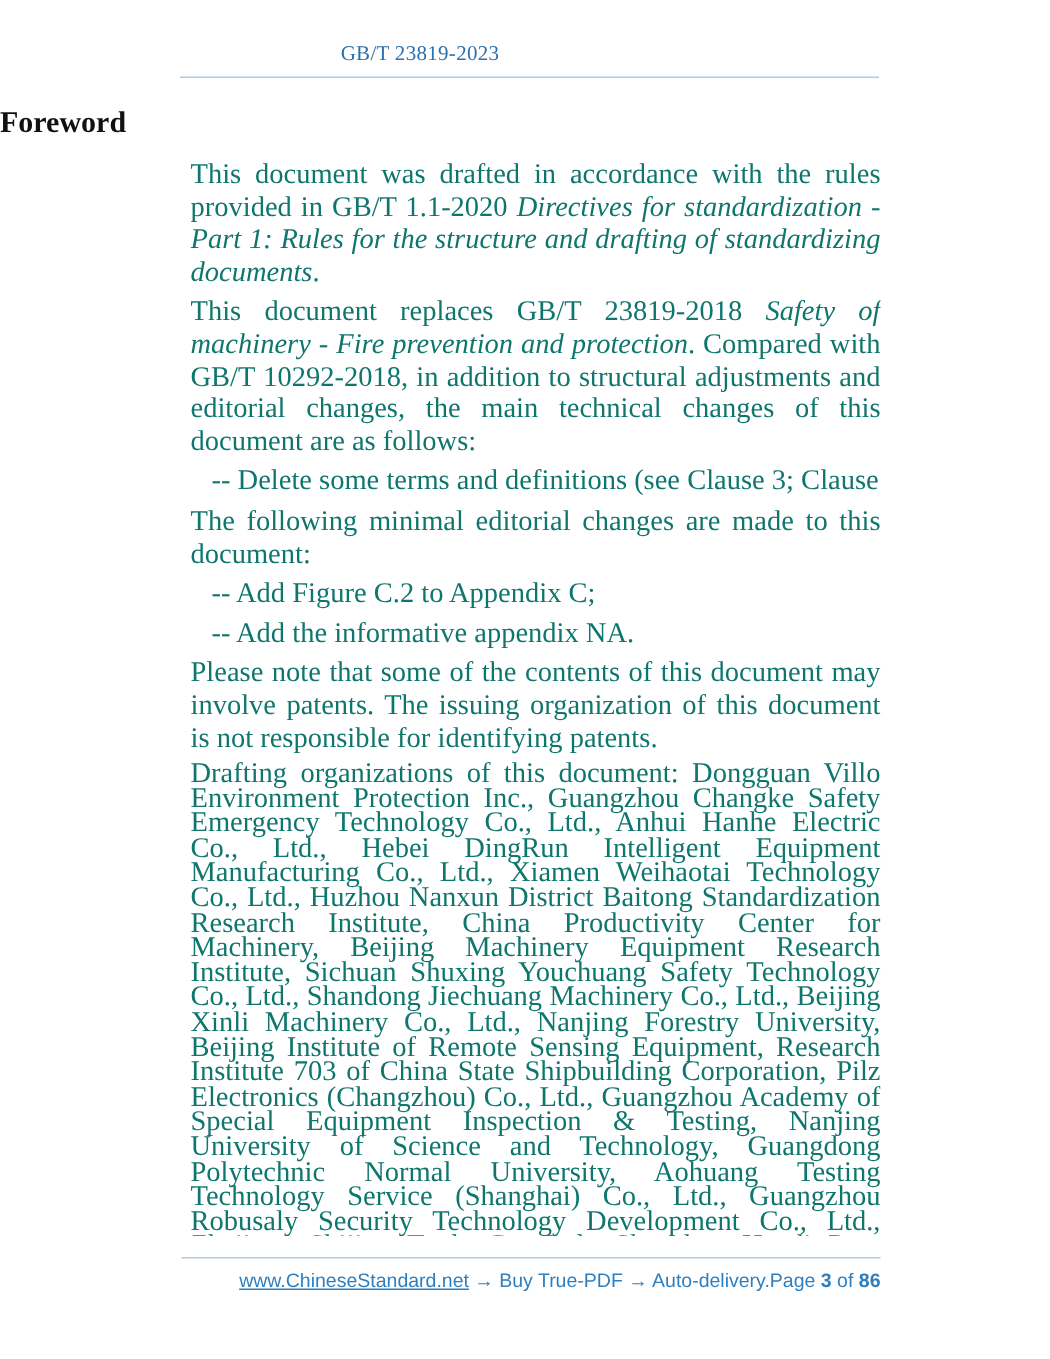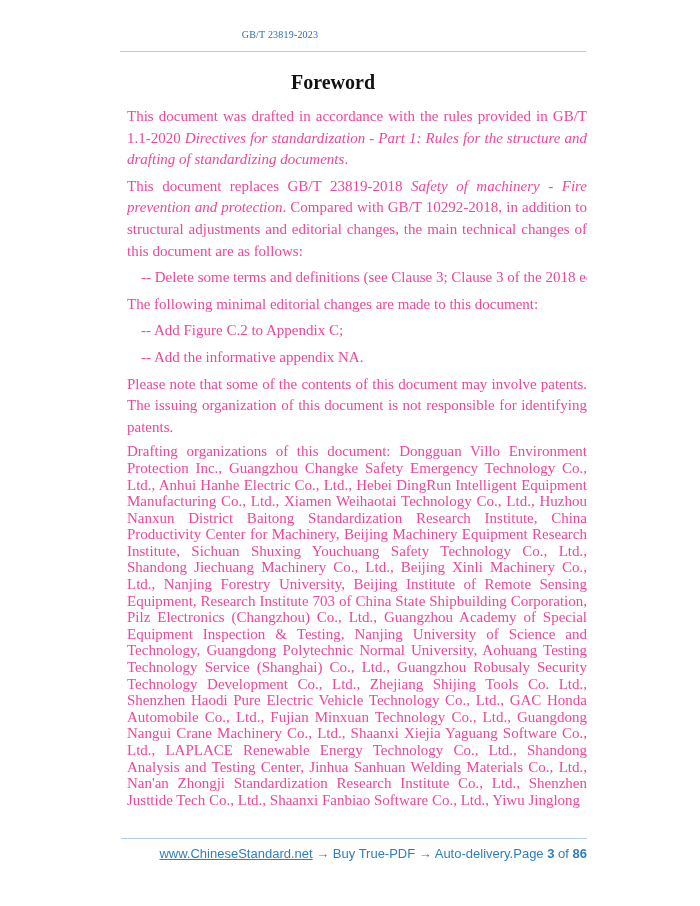--- a/index.html
+++ b/index.html
@@ -6,39 +6,39 @@
   body {
     width: 700px; height: 906px;
     background: #ffffff;
     position: relative;
     overflow: hidden;
     font-family: "Liberation Serif", serif;
   }
   .doc-header-text {
     position: absolute; top: 29px; left: 0; width: 560px;
     text-align: center;
-    font-size: 10px;
+    font-size: 14px;
     color: #2c6fad;
     letter-spacing: 0.2px;
   }
   .header-rule {
     position: absolute; top: 51px; left: 120px; width: 466px; height: 1px;
     background: #aecce2;
   }
   .doc-title {
     position: absolute; top: 71px; left: 0; width: 666px;
-    text-align: center;
+    text-align: left;
     font-size: 20px; font-weight: bold;
     color: #111111;
   }
   .page-body {
     position: absolute; top: 106px; left: 127px; width: 460px; height: 718px;
     overflow: hidden;
-    color: #ec4899;
-    font-size: 15px;
+    color: #0f766e;
+    font-size: 19px;
   }
   .page-body p { margin: 0 0 5px 0; }
   p.body {
     line-height: 21.6px;
     text-align: justify;
   }
   p.bullet {
     line-height: 21.6px;
     padding-left: 14px;
     white-space: nowrap;

